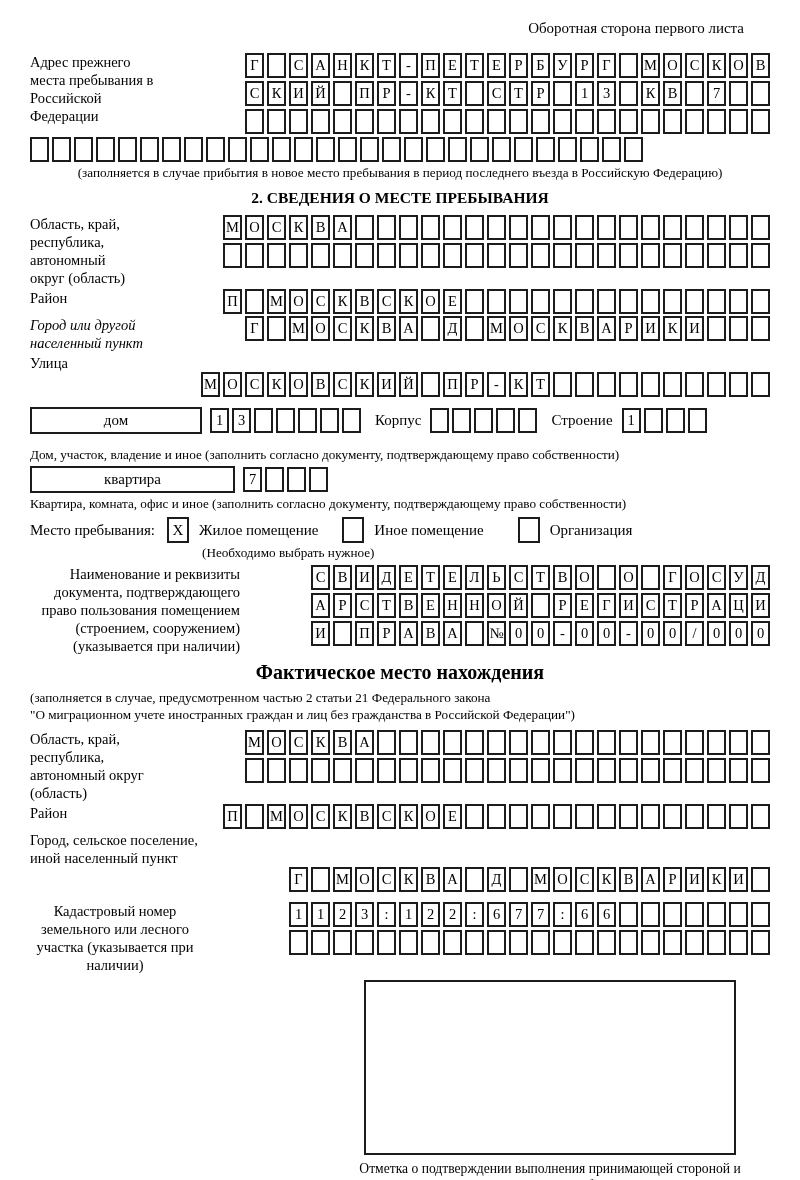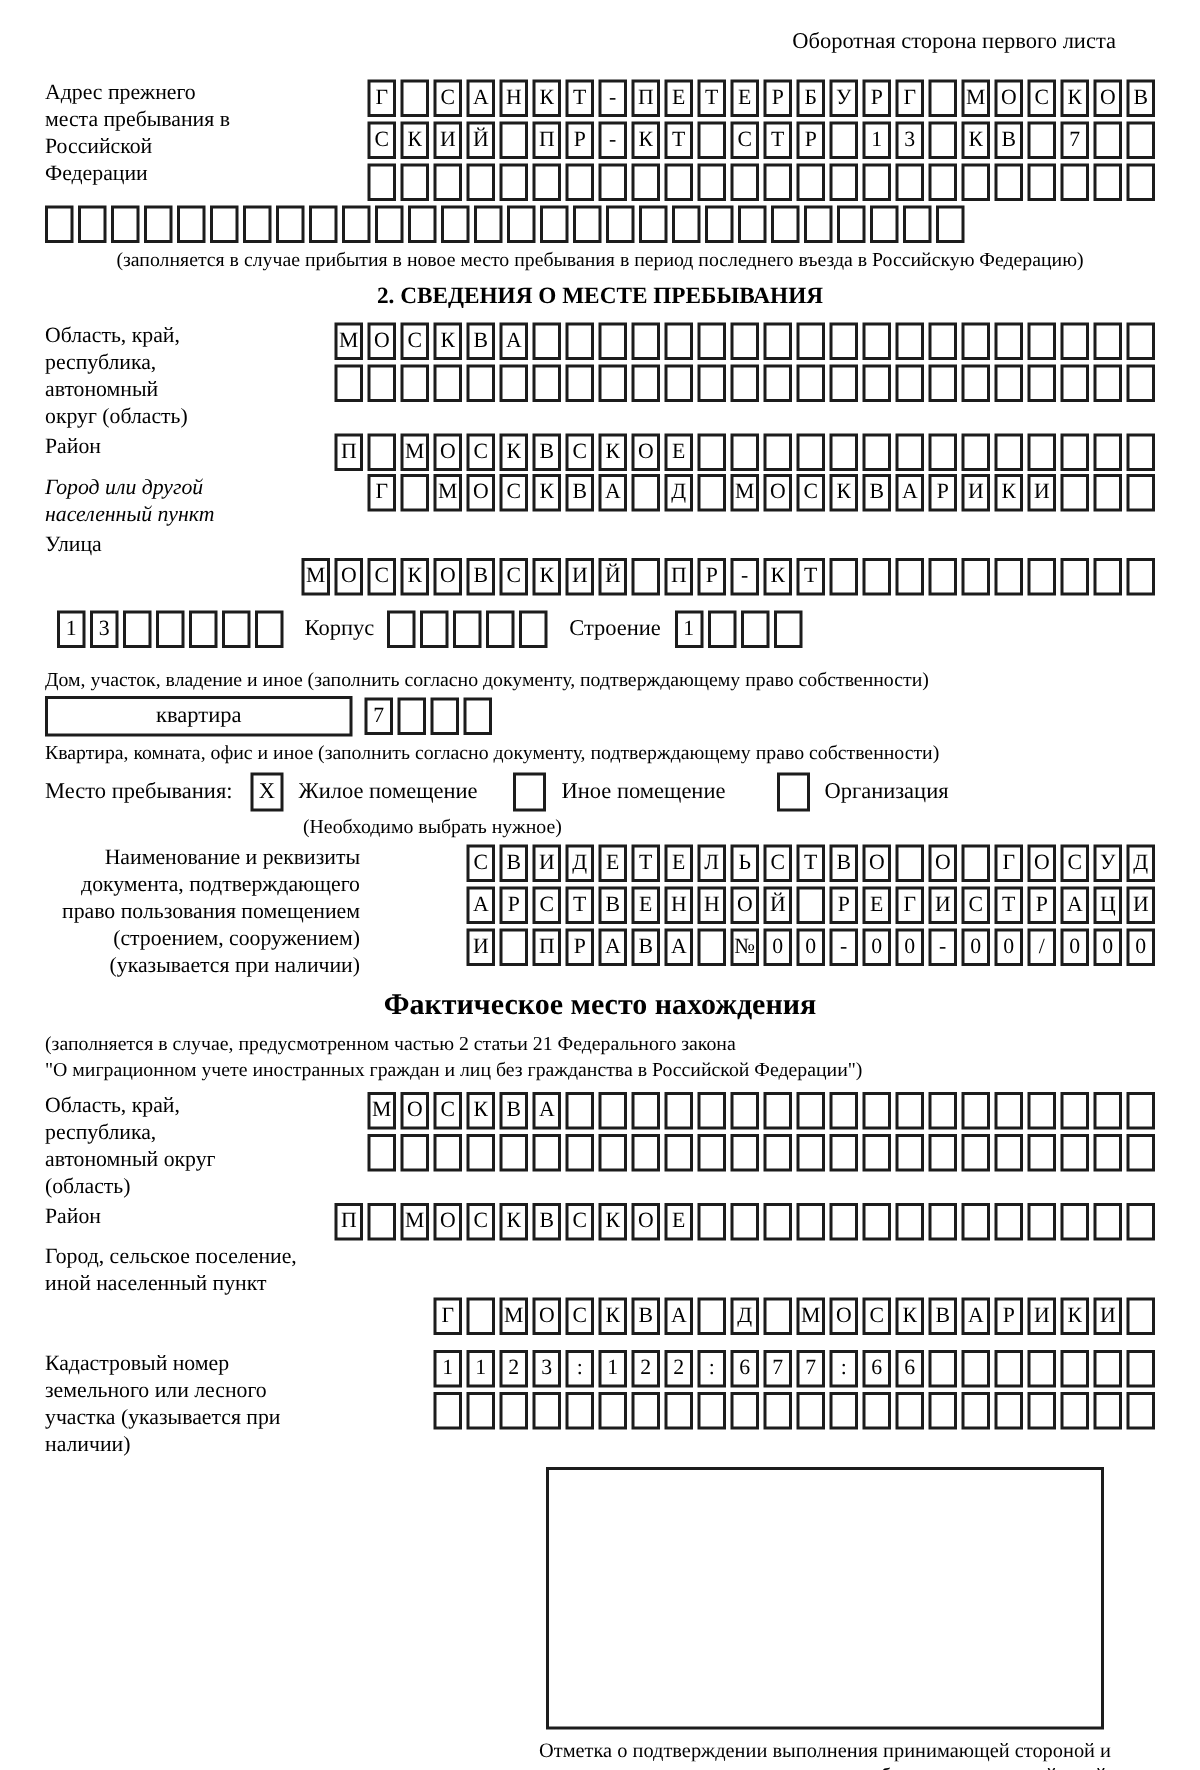--- a/index.html
+++ b/index.html
@@ -43,21 +43,21 @@
 
   .fact-title{font-size:20px;font-weight:bold;text-align:center;margin:6px 0 5px 0;}
   .fact-notes{text-align:left;font-size:13.2px;line-height:17px;margin-bottom:7px;}
 
   .stamp-area{margin-left:auto;width:440px;margin-top:6px;}
   .stamp-box{box-sizing:border-box;width:372px;height:175px;border:2px solid #1c1c1c;
              margin:0 auto 5px auto;background:#fff;}
   .stamp-caption{font-size:13.6px;line-height:17px;text-align:center;}
 
   .w124{width:124px;} .w110{width:110px;} .w130{width:130px;font-style:italic;} .w135{width:135px;}
-  .w195{width:195px;} .w170{width:170px;} .w210{width:210px;text-align:right;}
+  .w195{width:195px;} .w170{width:170px;text-align:center;} .w210{width:210px;text-align:right;}
 </style>
 </head>
 <body>
 
 <div class="page">
 
   <div class="header-note">Оборотная сторона первого листа</div>
 
   <div class="field mb3">
     <div class="label w124">Адрес прежнего места пребывания в Российской Федерации</div>
@@ -323,20 +323,23 @@
         <div class="cell"></div>
         <div class="cell"></div>
         <div class="cell"></div>
         <div class="cell"></div>
         <div class="cell"></div>
         <div class="cell"></div>
       </div>
   </div>
 
   <div class="domrow mb2">
+    <div class="widebox dom-box">
+      <span>дом</span>
+    </div>
     <div class="gap8"></div>
     <div class="cellrow">
         <div class="cell">1</div>
         <div class="cell">3</div>
         <div class="cell"></div>
         <div class="cell"></div>
         <div class="cell"></div>
         <div class="cell"></div>
         <div class="cell"></div>
       </div>

